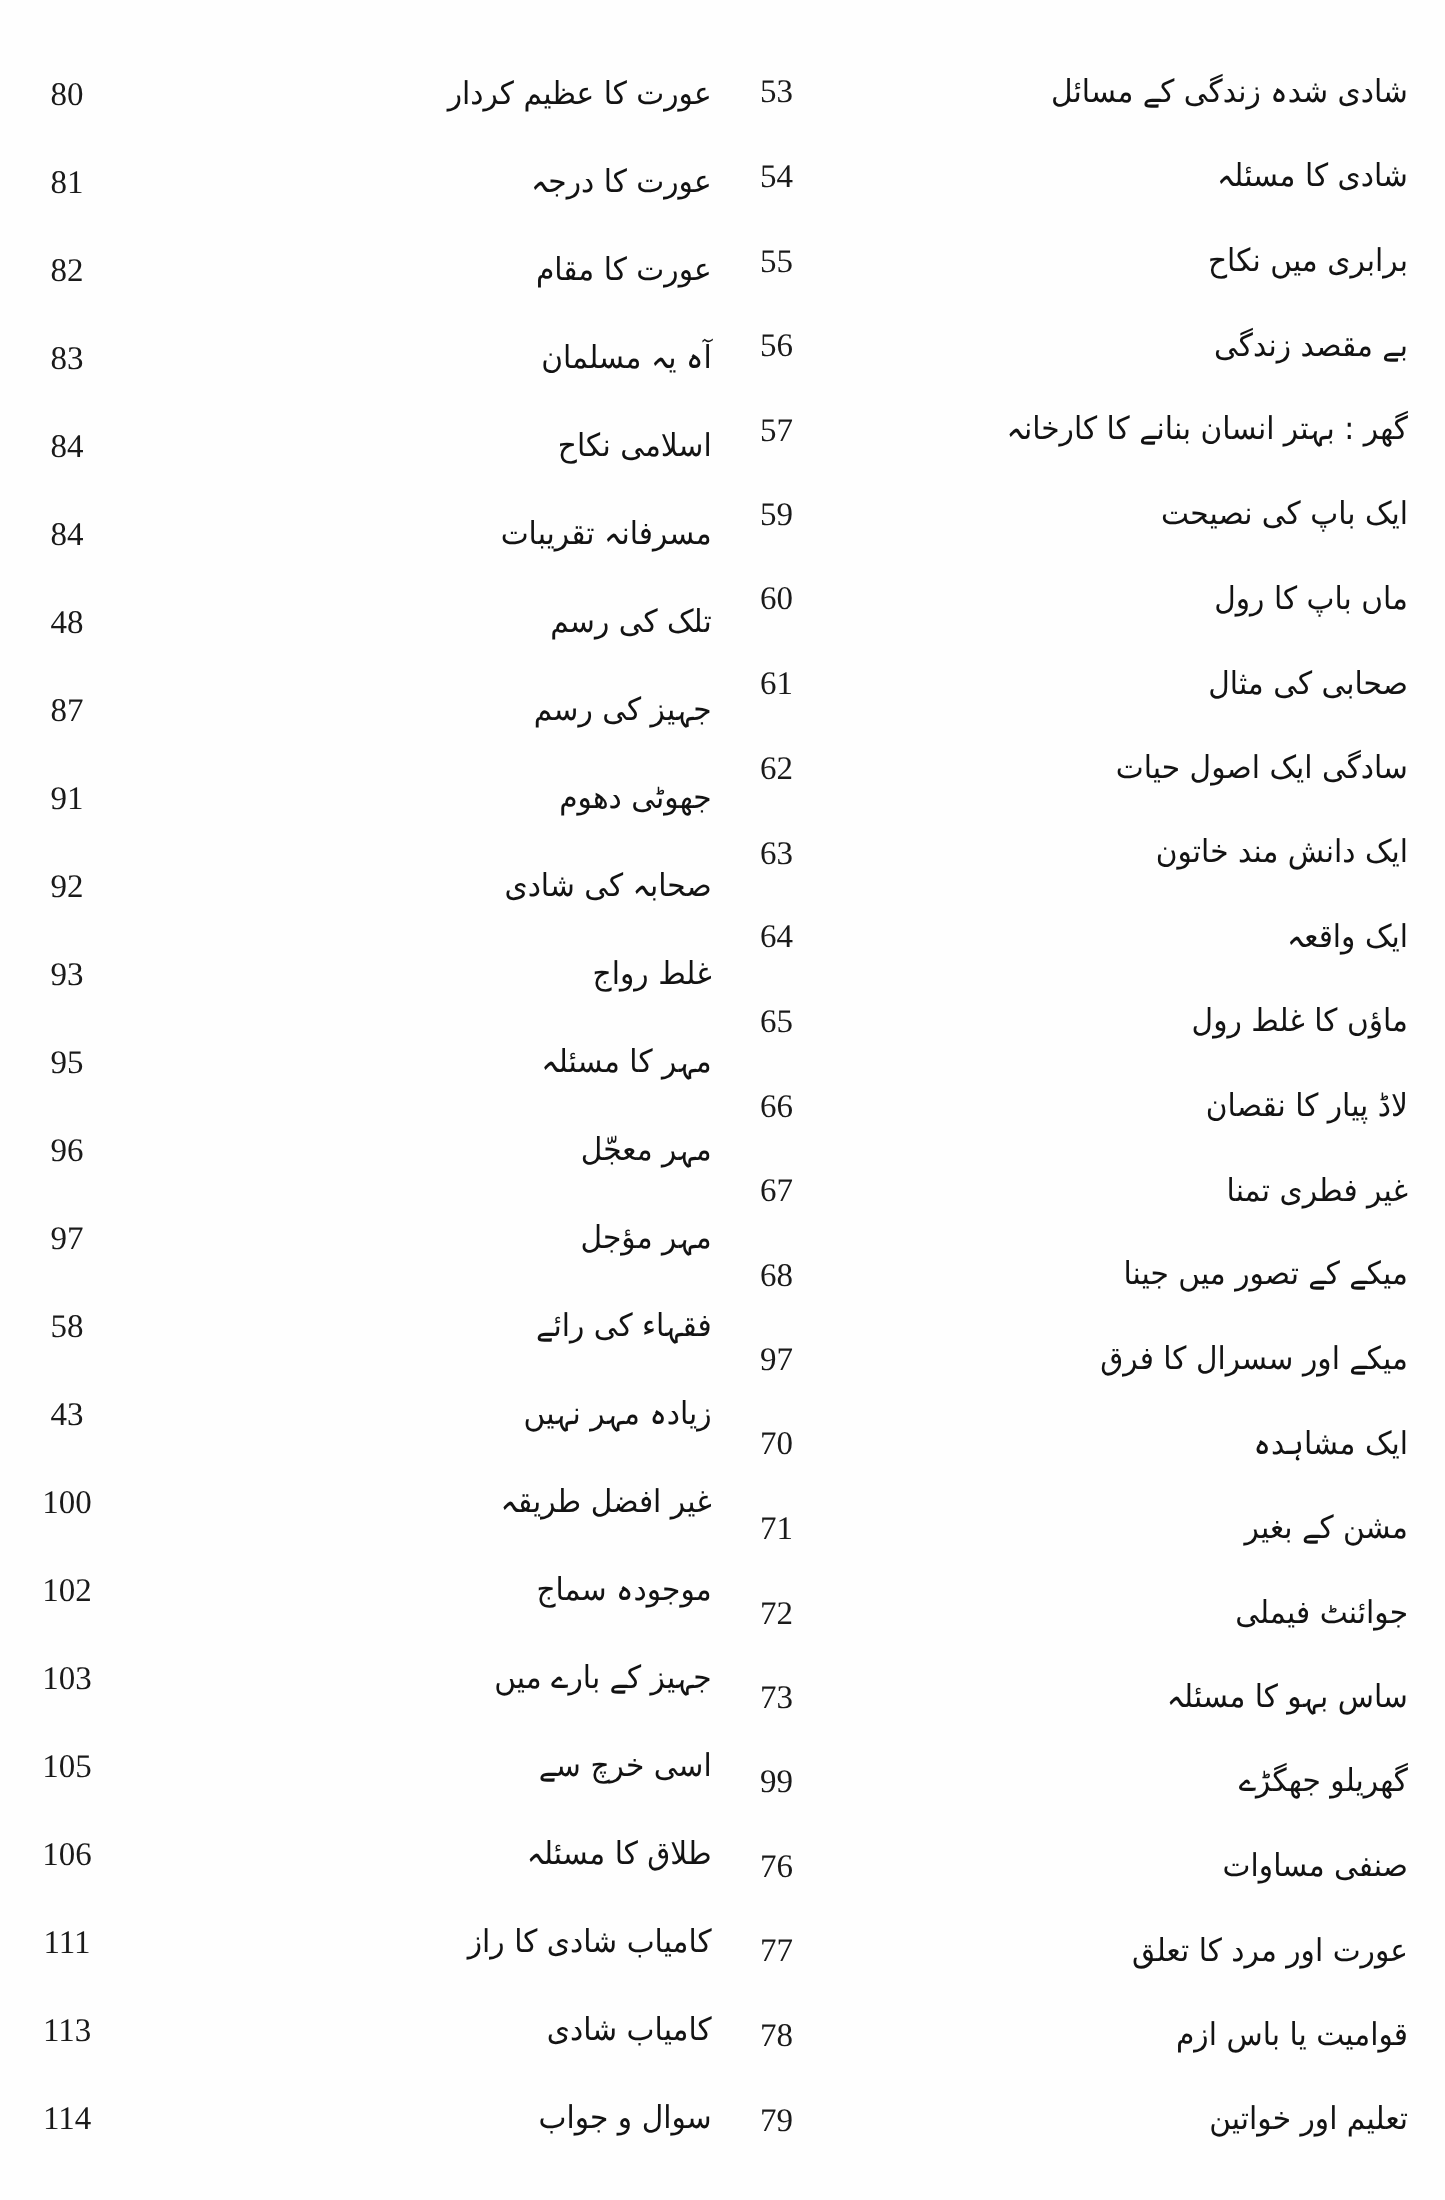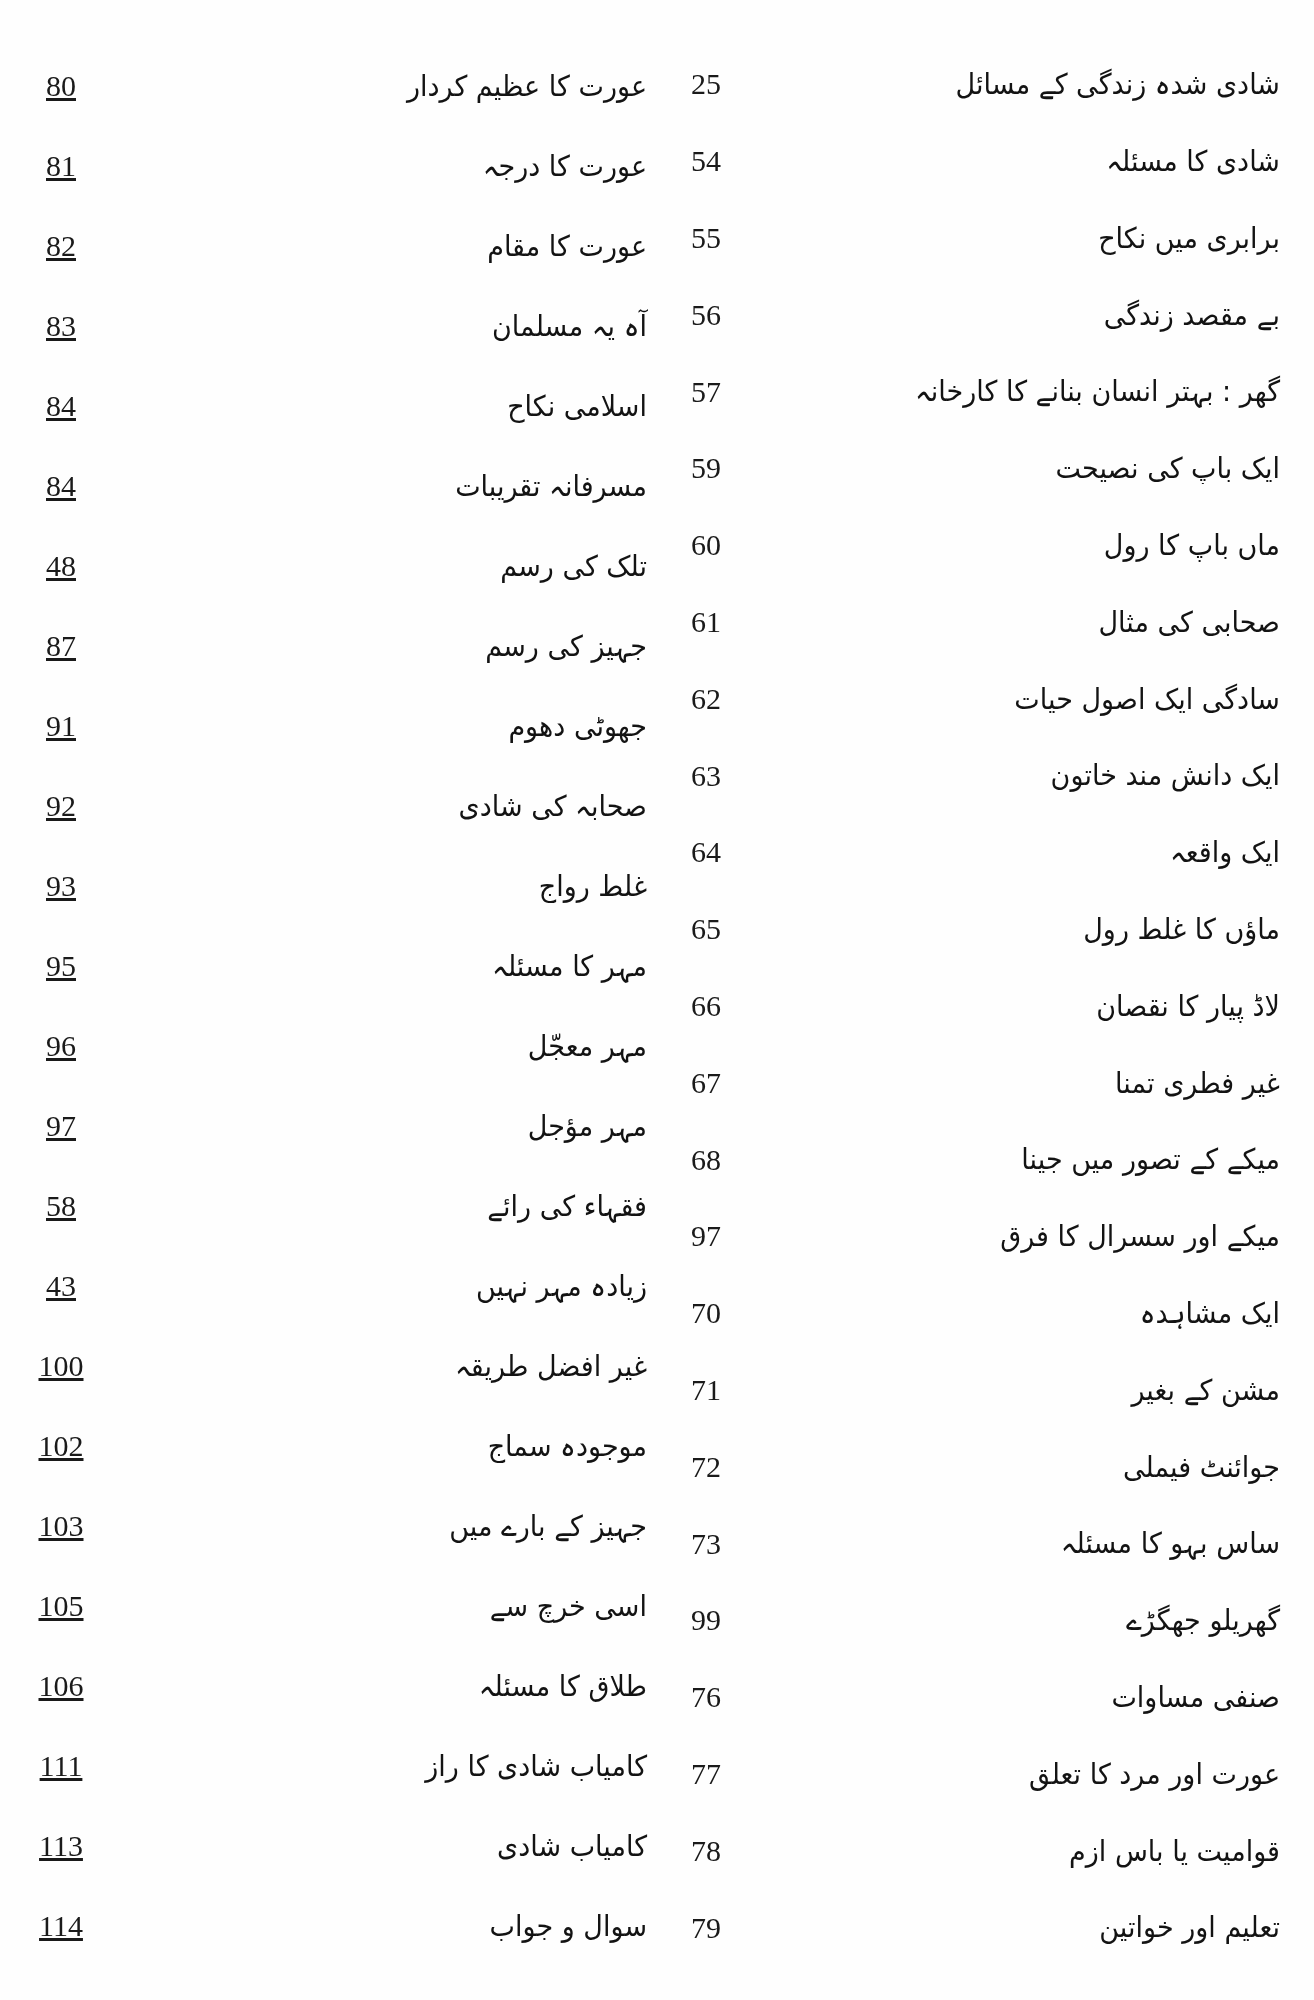--- a/index.html
+++ b/index.html
@@ -68,34 +68,34 @@
     font-family: "Liberation Serif", serif;
     font-size: 30px;
     color: #1a1a1a;
     flex: 0 0 auto;
     text-align: center;
     min-width: 62px;
   }
 
   
   .col-right .entry-page { margin-right: 4px; }
-  .col-left  .entry-page { margin-right: 6px; text-decoration: underline; }
+  .col-left  .entry-page { margin-right: 6px; }
 
   .col-right .entry-title { padding-right: 4px; }
   .col-left  .entry-title { padding-right: 0px; }
 </style>
 </head>
 <body>
 
 <div class="page">
 
   <div class="toc-column col-right" id="col-right">
       <div class="toc-row">
         <span class="entry-title">شادی شدہ زندگی کے مسائل</span>
-        <span class="entry-page">25</span>
+        <span class="entry-page">53</span>
       </div>
       <div class="toc-row">
         <span class="entry-title">شادی کا مسئلہ</span>
         <span class="entry-page">54</span>
       </div>
       <div class="toc-row">
         <span class="entry-title">برابری میں نکاح</span>
         <span class="entry-page">55</span>
       </div>
       <div class="toc-row">

